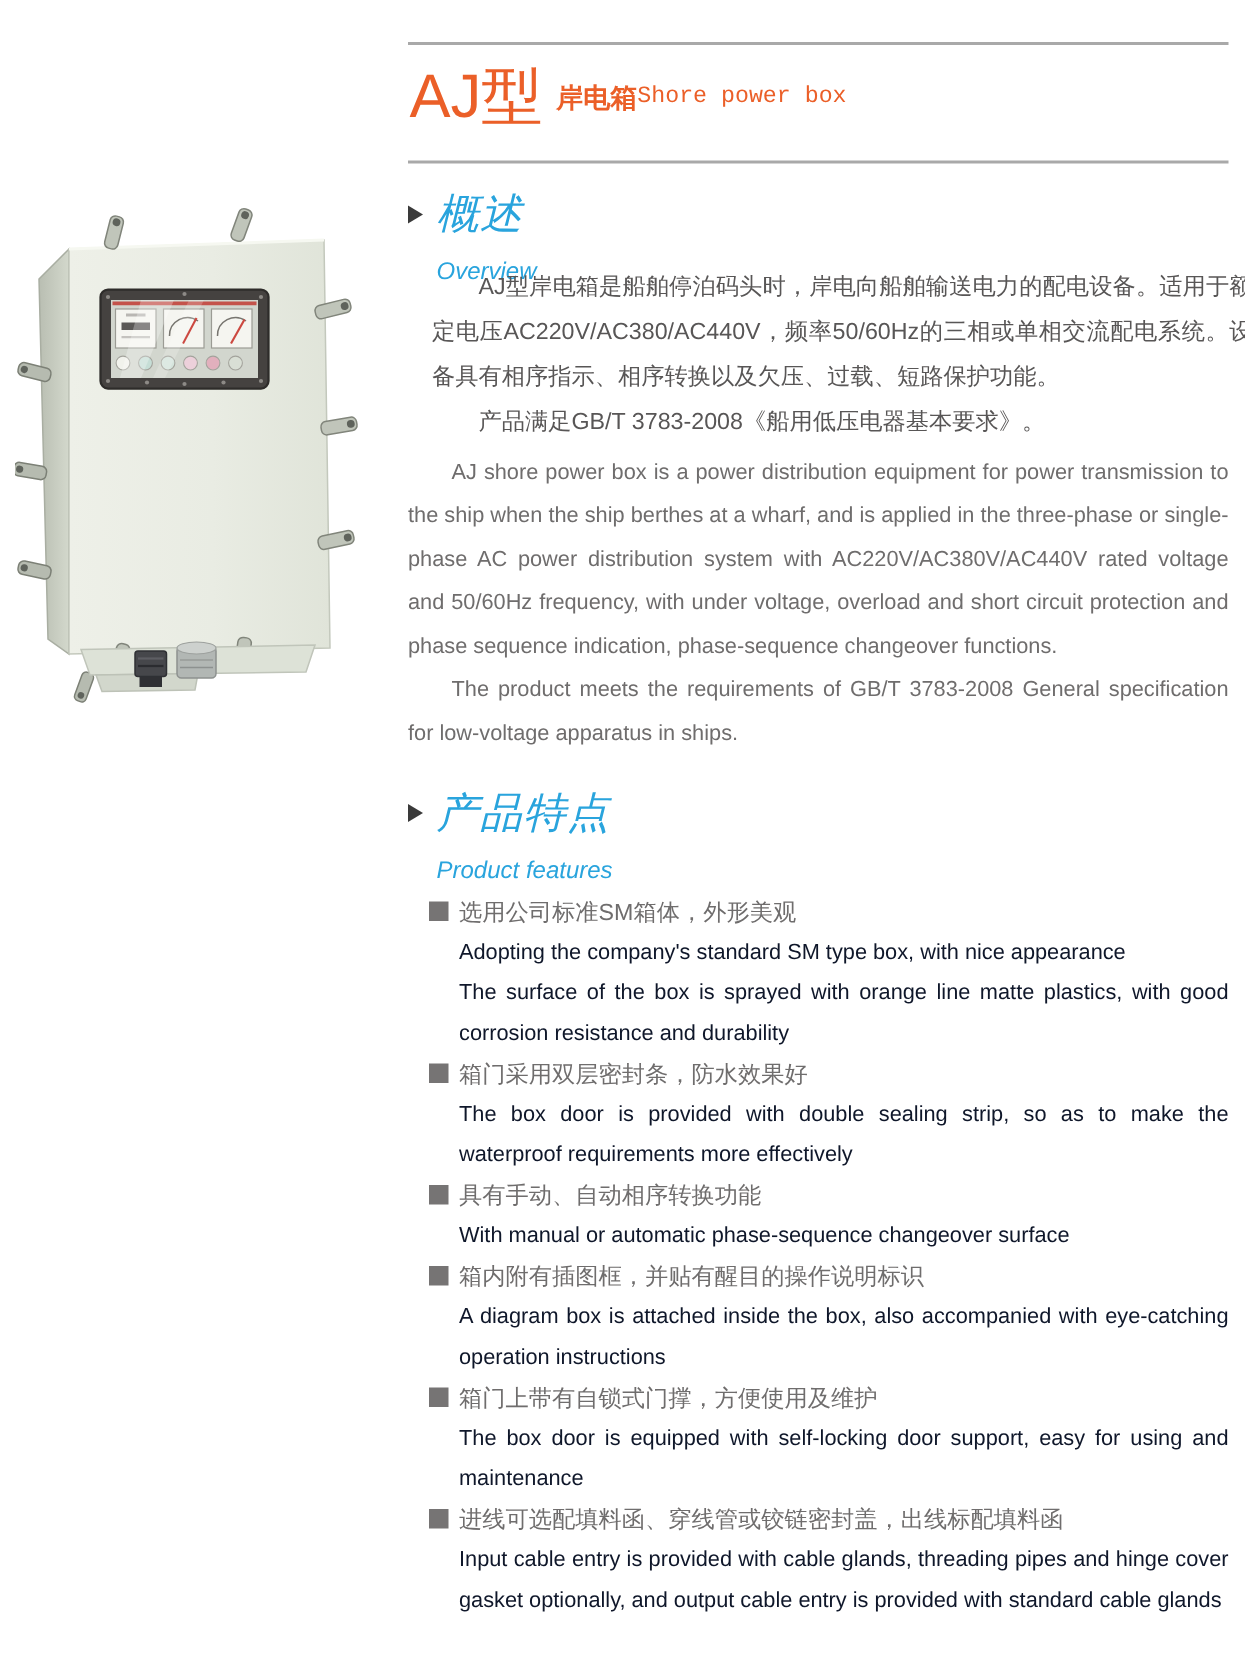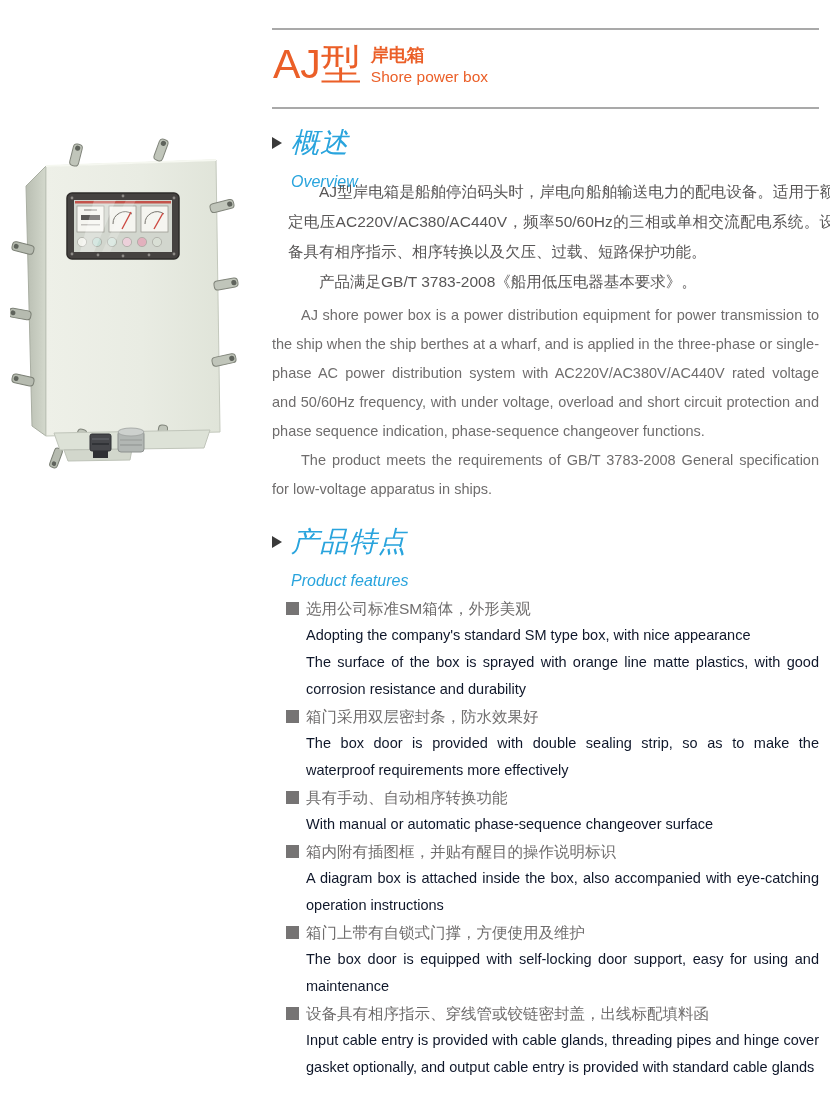--- a/index.html
+++ b/index.html
@@ -14,23 +14,23 @@
   .page { position: absolute; inset: 0; }
 
   
   .right-col { position: absolute; left: 272px; top: 0; width: 547px; height: 976px; }
   .rule { position: absolute; left: 0; width: 100%; height: 2px; background: #a9a9a9; }
   #rule-top { top: 28px; }
   #rule-bottom { top: 107px; }
 
   .prod-header { position: absolute; top: 42px; left: 1px; display: flex; align-items: center; color: #eb5f28; }
   .model { font-size: 41px; line-height: 1.1; letter-spacing: 0px; }
-  .name-stack { display: flex; flex-direction: column; justify-content: center; margin-left: 9px; padding-top: 2px; }
+  .name-stack { display: flex; flex-direction: row; justify-content: center; margin-left: 9px; padding-top: 2px; }
   .name-cn { font-size: 18px; font-weight: bold; line-height: 1.2; }
-  .name-en { font-size: 15.5px; line-height: 1.25; }
+  .name-en { font-size: 15.5px; line-height: 1.25; font-family: Liberation Mono, monospace; }
 
   .section-header { position: absolute; left: 0; display: flex; align-items: flex-start; }
   #sec-overview { top: 128px; }
   #sec-features { top: 527px; }
   .tri {
     width: 0; height: 0;
     border-left: 10px solid #3a3a3a;
     border-top: 6px solid transparent;
     border-bottom: 6px solid transparent;
     margin-top: 9px;
@@ -284,19 +284,19 @@
         <div class="feat-cn"><span class="sq"></span><span>箱内附有插图框，并贴有醒目的操作说明标识</span></div>
         <div class="feat-en">A diagram box is attached inside the box, also accompanied with eye-catching operation instructions</div>
       </div>
 
       <div class="feat">
         <div class="feat-cn"><span class="sq"></span><span>箱门上带有自锁式门撑，方便使用及维护</span></div>
         <div class="feat-en">The box door is equipped with self-locking door support, easy for using and maintenance</div>
       </div>
 
       <div class="feat">
-        <div class="feat-cn"><span class="sq"></span><span>设备具有相序指示、穿线管或铰链密封盖，出线标配填料函</span></div>
+        <div class="feat-cn"><span class="sq"></span><span>进线可选配填料函、穿线管或铰链密封盖，出线标配填料函</span></div>
         <div class="feat-en">Input cable entry is provided with cable glands, threading pipes and hinge cover gasket optionally, and output cable entry is provided with standard cable glands</div>
       </div>
 
     </div>
   </div>
 </div>
 
 </body></html>

